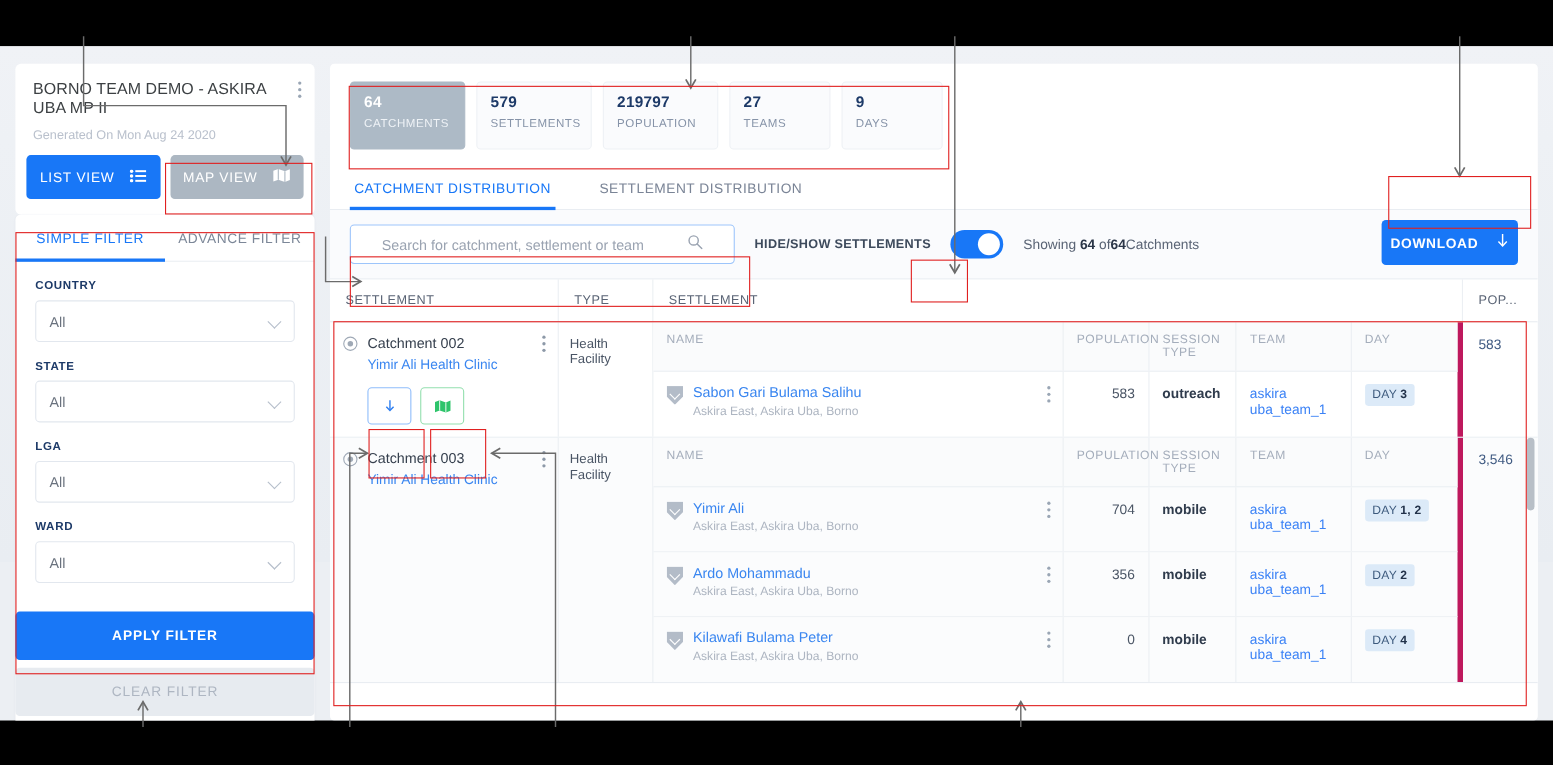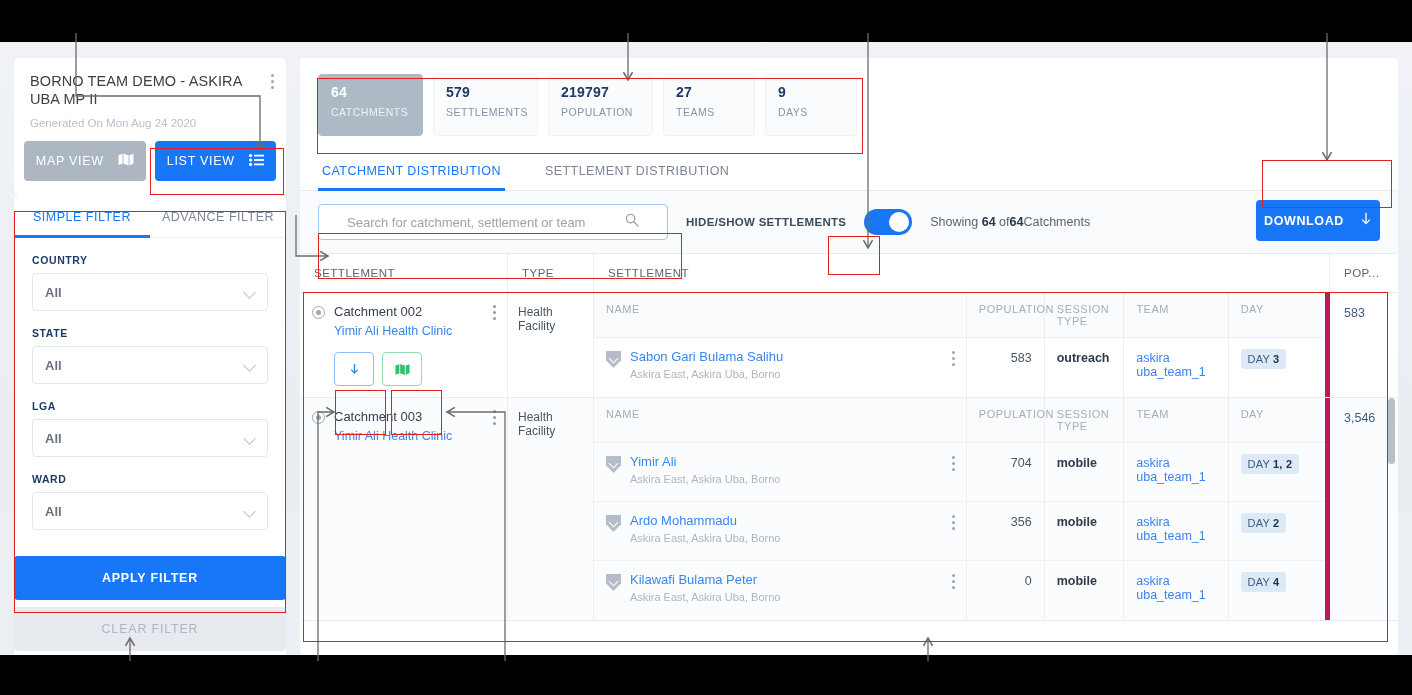--- a/index.html
+++ b/index.html
@@ -69,21 +69,21 @@
   .fgroup { padding:0 18px; margin-top:16px; }
   .fgroup:first-of-type { margin-top:14px; }
   .flabel {
     font-size:10.5px; font-weight:700; color:#1d3a68; letter-spacing:.6px; margin-bottom:7px;
   }
   .fselect {
     height:38px; border:1px solid #e2e7ee; border-radius:4px; display:flex;
     align-items:center; justify-content:space-between; padding:0 12px; cursor:pointer;
     background:#fff;
   }
-  .fselect span { font-size:13px; color:#6a727e;font-weight:bold; }
+  .fselect span { font-size:13px; color:#6a727e; }
   .chev { width:11px; height:11px; position:relative; }
   .chev::after {
     content:""; position:absolute; left:1px; top:1px; width:8px; height:8px;
     border-right:1.6px solid #b6bfcb; border-bottom:1.6px solid #b6bfcb;
     transform:rotate(45deg);
   }
   .fbtns { padding:0 0; margin-top:26px; }
   .btn-apply {
     width:100%; height:44px; background:#1877f7; color:#fff; border:none; border-radius:4px;
     font-size:12.5px; letter-spacing:.8px; font-weight:600; cursor:pointer;
@@ -249,40 +249,40 @@
       <div class="rep-title">BORNO TEAM DEMO - ASKIRA UBA MP II</div>
       <div class="rep-sub">Generated On Mon Aug 24 2020</div>
       <div class="kebab">
               <i></i>
               <i></i>
               <i></i>
             </div>
     </div>
 
     <div class="view-toggle-wrap">
-      <button class="vt-btn muted">
-        <span>MAP VIEW</span>
-        <span>
-          <svg width="16" height="13" viewBox="0 0 16 13" fill="none">
-            <path d="M0.5 2.3 L5 0.6 L11 2.6 L15.5 0.8 L15.5 10.6 L11 12.4 L5 10.4 L0.5 12.1 Z" fill="#fff"></path>
-            <path d="M5 0.6 L5 10.4" stroke="#acb7c2" stroke-width="1"></path>
-            <path d="M11 2.6 L11 12.4" stroke="#acb7c2" stroke-width="1"></path>
-          </svg>
-        </span>
-      </button>
       <button class="vt-btn primary">
         <span>LIST VIEW</span>
         <span>
           <svg width="15" height="12" viewBox="0 0 15 12" fill="none">
             <circle cx="1.6" cy="1.6" r="1.6" fill="#fff"></circle>
                   <rect x="5" y="0.7" width="10" height="1.8" fill="#fff"></rect>
             <circle cx="1.6" cy="6" r="1.6" fill="#fff"></circle>
                   <rect x="5" y="5.1" width="10" height="1.8" fill="#fff"></rect>
             <circle cx="1.6" cy="10.4" r="1.6" fill="#fff"></circle>
                   <rect x="5" y="9.5" width="10" height="1.8" fill="#fff"></rect>
+          </svg>
+        </span>
+      </button>
+      <button class="vt-btn muted">
+        <span>MAP VIEW</span>
+        <span>
+          <svg width="16" height="13" viewBox="0 0 16 13" fill="none">
+            <path d="M0.5 2.3 L5 0.6 L11 2.6 L15.5 0.8 L15.5 10.6 L11 12.4 L5 10.4 L0.5 12.1 Z" fill="#fff"></path>
+            <path d="M5 0.6 L5 10.4" stroke="#acb7c2" stroke-width="1"></path>
+            <path d="M11 2.6 L11 12.4" stroke="#acb7c2" stroke-width="1"></path>
           </svg>
         </span>
       </button>
     </div>
 
     <div class="filter-card">
       <div class="filter-tabs">
         <div class="f-tab active">SIMPLE FILTER</div>
         <div class="f-tab">ADVANCE FILTER</div>
       </div>

